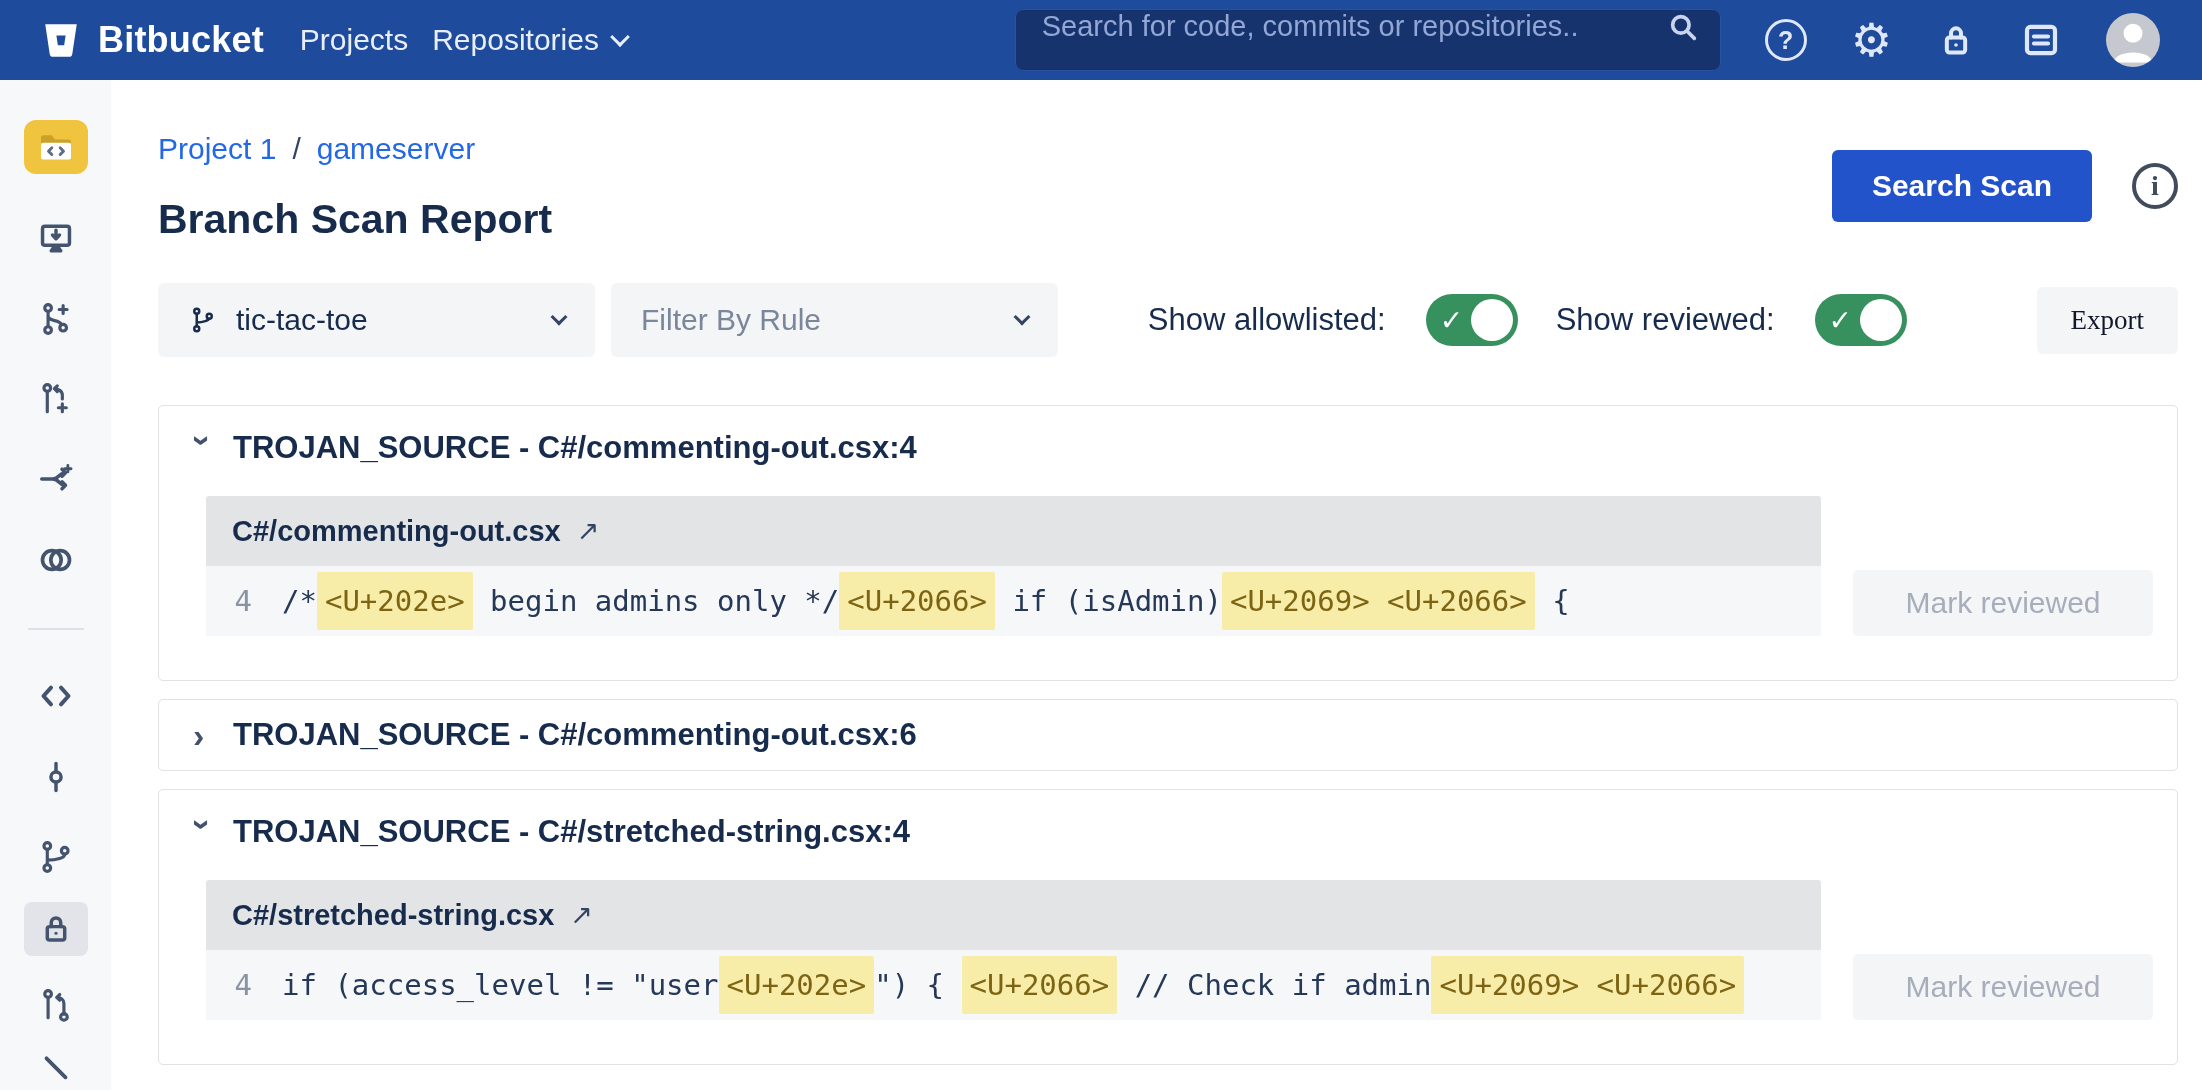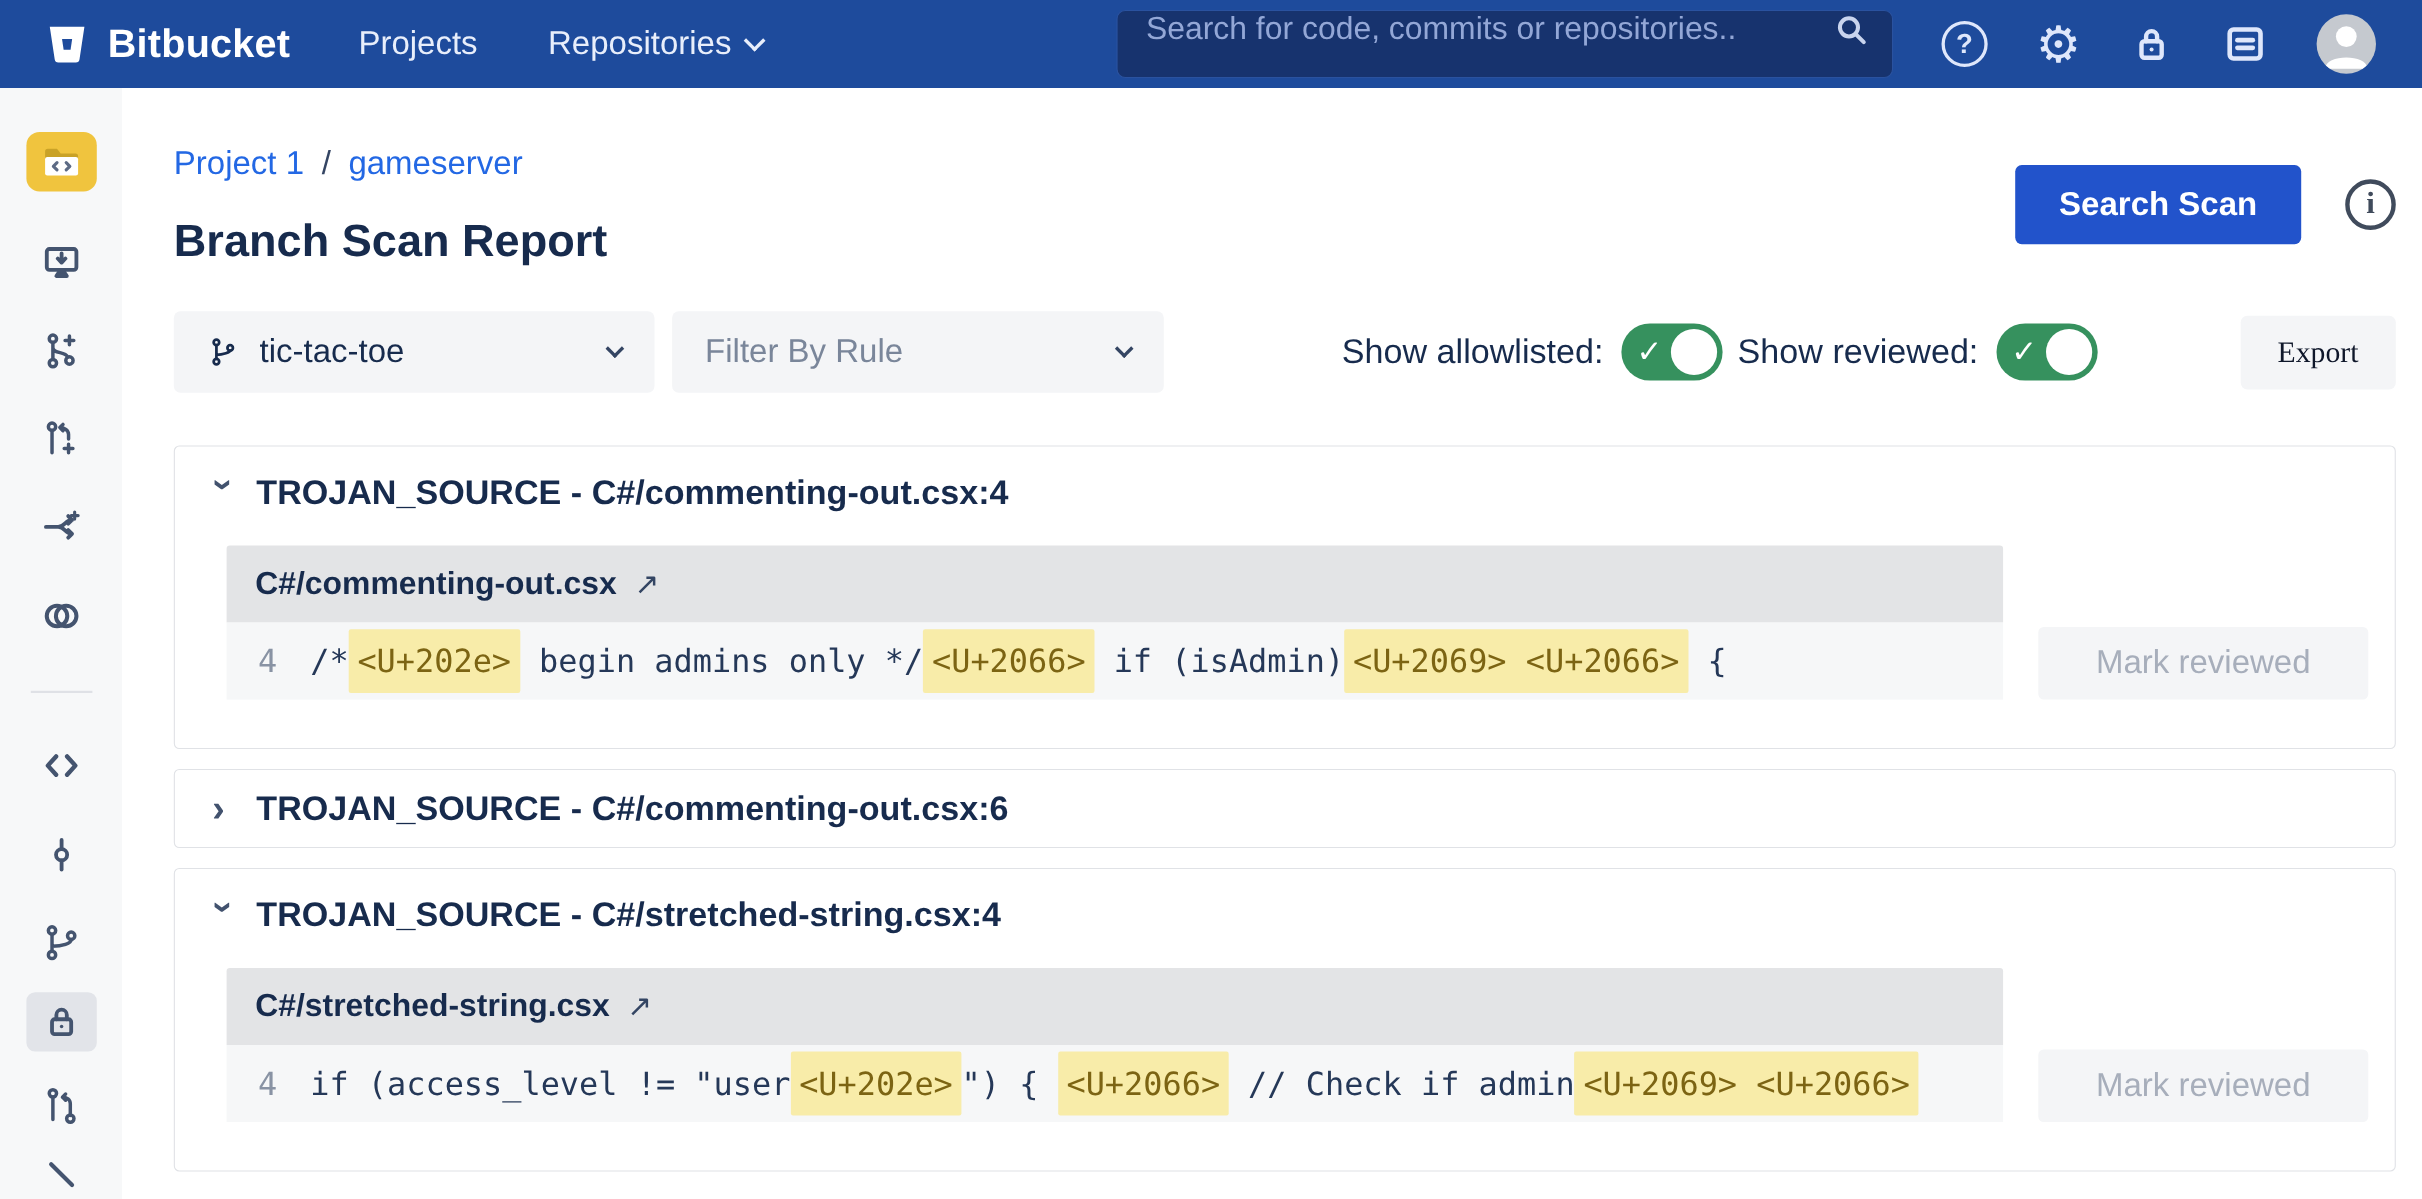--- a/index.html
+++ b/index.html
@@ -4,21 +4,21 @@
 <style>
   * { margin:0; padding:0; box-sizing:border-box; }
   html,body { width:2202px; height:1090px; overflow:hidden; background:#fff;
               font-family:"Liberation Sans","DejaVu Sans",sans-serif; }
 
   
   .topnav { position:absolute; left:0; top:0; width:2202px; height:80px;
             background:#1e4b9c; display:flex; align-items:center; padding:0 42px 0 40px; }
   .brand { display:flex; align-items:center; gap:16px; }
   .brand-name { color:#fff; font-size:36px; font-weight:bold; letter-spacing:.2px; }
-  .nav-items { display:flex; align-items:center; gap:64px; margin-left:62px; }
+  .nav-items { display:flex; align-items:center; gap:24px; margin-left:36px; }
   .nav-item { color:#e8eefb; font-size:30px; font-weight:500; cursor:pointer;
               display:flex; align-items:center; gap:14px; }
   .chev { width:14px; height:14px; border-right:3px solid currentColor; border-bottom:3px solid currentColor;
           transform:rotate(45deg); margin-top:-6px; }
   .nav-right { margin-left:auto; display:flex; align-items:center; gap:44px; }
   .searchbox { width:706px; height:62px; background:#17336e; border:1px solid #2a529f;
                border-radius:8px; display:flex; align-items:flex-start; padding:0 20px 0 26px; }
   .searchbox input { flex:1; background:transparent; border:none; outline:none;
                      color:#cfd9f3; font-size:29px; font-family:inherit; }
   .searchbox input::placeholder { color:#93a7d6; }
@@ -58,21 +58,21 @@
 
   .filters-row { margin-top:40px; display:flex; align-items:center; }
   .dropdown { height:74px; background:#f4f5f7; border-radius:6px; display:flex; align-items:center;
               padding:0 30px; cursor:pointer; }
   .dropdown .chev { border-color:#344563; width:12px; height:12px; }
   .dd-branch { width:437px; margin-right:16px; }
   .dd-rule { width:447px;justify-content:space-between; }
   .dd-label { font-size:30px; color:#172b4d; margin-left:18px; }
   .dd-placeholder { font-size:30px; color:#7a869a; }
   .dd-chev { margin-left:auto; }
-  .toggles { margin-left:auto; display:flex; align-items:center; }
+  .toggles { margin-left:auto; display:flex; align-items:center;gap:24px; }
   .toggle-label { font-size:31px; color:#172b4d; }
   .toggle { width:92px; height:52px; border-radius:26px; background:#36915e; position:relative;
             margin:0 14px 0 16px; cursor:pointer; flex:none; }
   .toggle .check { position:absolute; left:14px; top:50%; transform:translateY(-50%);
                    color:#fff; font-size:28px; font-weight:bold; }
   .toggle .knob { position:absolute; right:5px; top:5px; width:42px; height:42px;
                   border-radius:50%; background:#fff; }
   .btn-export { margin-left:116px; background:#f4f5f7; color:#0f172a; font-size:27px;
                 border:none; border-radius:6px; padding:18px 34px; cursor:pointer; font-family:Liberation Serif, serif; }
 

